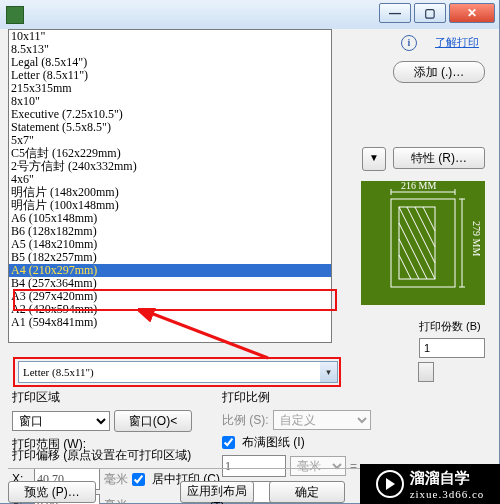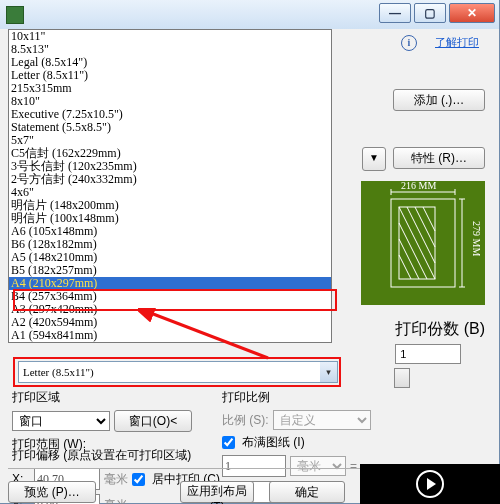--- a/index.html
+++ b/index.html
@@ -25,29 +25,29 @@
 
 
 .combo{position:absolute;left:18px;top:332px;width:314px;height:20px;background:#fff;border:1px solid #7f9db9;display:flex;align-items:center;padding-left:4px}
 .combo .val{flex:1;font-family:SimSun}
 .combo .dd{width:17px;height:100%;background:linear-gradient(#e8f0fa,#c6d8ec);display:flex;align-items:center;justify-content:center;font-size:9px;color:#333}
 
 
 .right{position:absolute;right:4px;top:0;width:152px;height:100%}
 .link{position:absolute;right:16px;top:6px;color:#1a5bd0;text-decoration:underline}
 .infoico{position:absolute;right:78px;top:6px;width:14px;height:14px;border:1px solid #3a66b0;border-radius:50%;color:#3a66b0;font:bold 10px/14px Tahoma;text-align:center}
-.addbtn{position:absolute;right:10px;top:60px;width:92px;height:22px;background:linear-gradient(#fefefe,#e4e4e4);border:1px solid #888;border-radius:3px;font-size:12px}
+.addbtn{position:absolute;right:10px;top:32px;width:92px;height:22px;background:linear-gradient(#fefefe,#e4e4e4);border:1px solid #888;border-radius:10px;font-size:12px}
 .propbtn{position:absolute;right:10px;top:118px;width:92px;height:22px;background:linear-gradient(#fefefe,#e4e4e4);border:1px solid #888;border-radius:3px;font-size:12px}
 .arrowbtn{position:absolute;right:109px;top:118px;width:22px;height:22px;background:linear-gradient(#fefefe,#e4e4e4);border:1px solid #888;border-radius:3px;font-size:10px;text-align:center;line-height:20px}
 
 .preview{position:absolute;right:10px;top:152px;width:124px;height:124px;background:#4d7c0f}
 .preview .txt{position:absolute;color:#fff;font:10px Tahoma}
 
 .copies{position:absolute;right:10px;top:290px}
-.copies .lbl{font-size:16px;white-space:nowrap}
+.copies .lbl{font-size:11px;white-space:nowrap}
 .copies .inp{width:60px;height:18px;border:1px solid #888;background:#fff;margin-top:4px;padding-left:4px;display:flex;align-items:center}
 .copies .spin{display:inline-block;width:14px;height:18px;border:1px solid #888;margin-left:-1px;background:linear-gradient(#f5f5f5,#ddd);vertical-align:top;margin-top:4px}
 
 
 .sect{position:absolute;font-size:12px}
 .grplabel{font-size:12px;margin-bottom:4px}
 .row{display:flex;align-items:center;gap:4px;margin-bottom:4px}
 select,input.txt{border:1px solid #888;background:#fff;font:12px Tahoma;height:20px;padding:0 2px}
 .btnwin{width:88px;height:22px;background:linear-gradient(#fefefe,#e4e4e4);border:1px solid #888;border-radius:3px;font-size:12px}
 .btnwinsm{width:76px;height:22px;background:linear-gradient(#fefefe,#e4e4e4);border:1px solid #888;border-radius:3px;font-size:12px}
@@ -118,21 +118,20 @@
           <div class="ln">10x11"</div>
           <div class="ln">8.5x13"</div>
           <div class="ln">Legal (8.5x14")</div>
           <div class="ln">Letter (8.5x11")</div>
           <div class="ln">215x315mm</div>
           <div class="ln">8x10"</div>
           <div class="ln">Executive (7.25x10.5")</div>
           <div class="ln">Statement (5.5x8.5")</div>
           <div class="ln">5x7"</div>
           <div class="ln">C5信封 (162x229mm)</div>
-          <div class="ln">3号长信封 (120x235mm)</div>
           <div class="ln">2号方信封 (240x332mm)</div>
           <div class="ln">4x6"</div>
           <div class="ln">明信片 (148x200mm)</div>
           <div class="ln">明信片 (100x148mm)</div>
           <div class="ln">A6 (105x148mm)</div>
           <div class="ln">B6 (128x182mm)</div>
           <div class="ln">A5 (148x210mm)</div>
           <div class="ln">B5 (182x257mm)</div>
           <div class="ln sel">A4 (210x297mm)</div>
           <div class="ln">B4 (257x364mm)</div>
@@ -214,15 +213,19 @@
       <button class="btnwinsm" style="width:40px">帮</button>
     </div>
 
   </div>
 </div>
 
 <div class="wm">
   <div class="pl">
         <span></span>
       </div>
+  <div>
+    <div>溜溜自学</div>
+    <div class="sub">zixue.3d66.co</div>
+  </div>
 </div>
 
 </div>
 
 </body></html>

